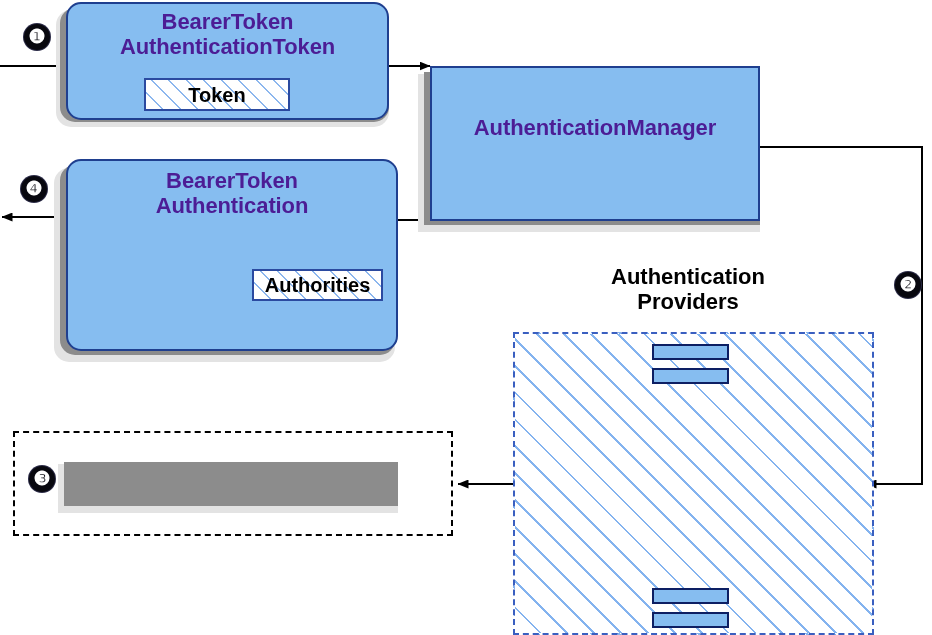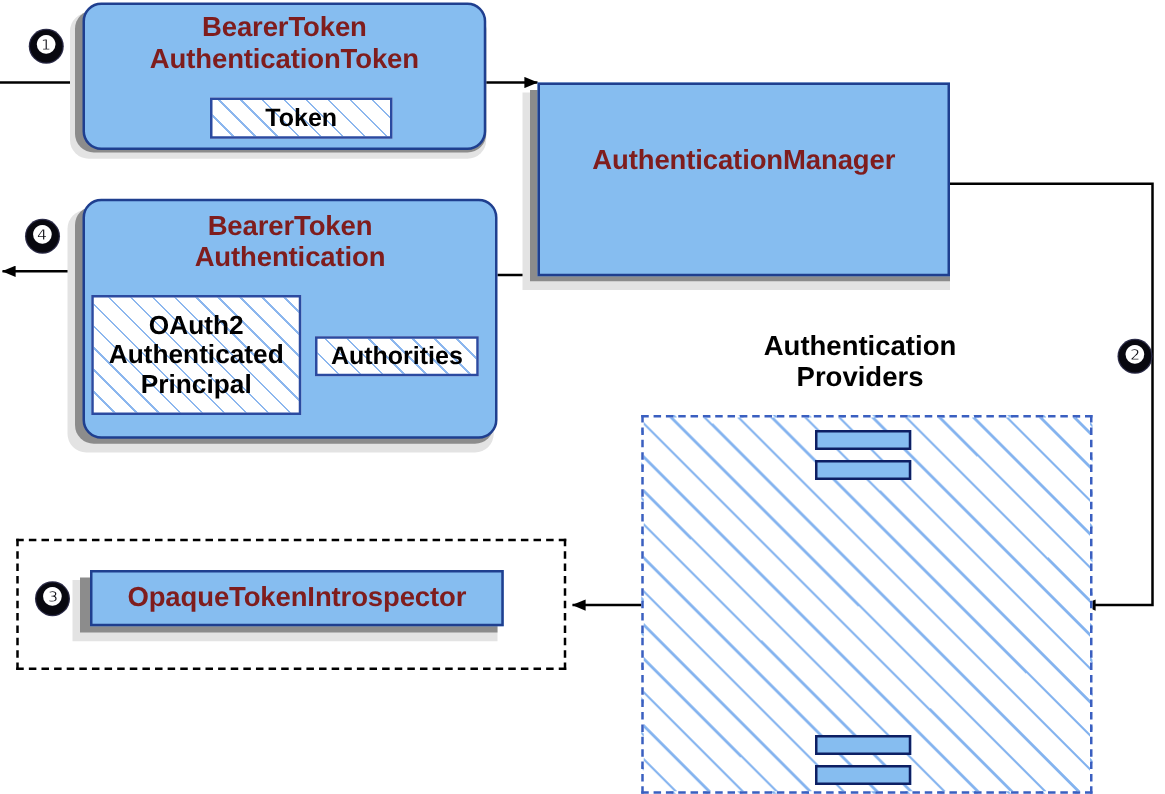--- a/index.html
+++ b/index.html
@@ -24,21 +24,21 @@
     width: 932px; height: 635px;
     pointer-events: none;
   }
 
   
   .node {
     position: absolute;
     box-sizing: border-box;
     background: #86bdf0;
     border: 2px solid #1f3f8f;
-    color: #7f1d1d;
+    color: #4c1d95;
     font-weight: bold;
     display: flex;
     flex-direction: column;
     align-items: center;
     text-align: center;
     z-index: 5;
   }
   .node.rounded { border-radius: 15px; }
   .shadow {
     position: absolute;
@@ -194,45 +194,39 @@
 
   <div class="shadow light" style="left:515px; top:440px; width:345px; height:92px;"></div>
   <div class="shadow" style="left:521px; top:438px; width:339px; height:86px;"></div>
 
   <div class="shadow light rounded" style="left:56px; top:10px; width:333px; height:117px;"></div>
   <div class="shadow rounded" style="left:60px; top:8px; width:329px; height:114px;"></div>
   <div class="node rounded" style="left:66px; top:2px; width:323px; height:118px; padding-top:6px;">
     <div class="node-title" style="font-size:22px;">BearerToken
 AuthenticationToken</div>
   </div>
-  <div class="hatchbox" style="left:168px; top:78px; width:146px; height:33px; font-size:20px;">Token</div>
+  <div class="hatchbox" style="left:144px; top:78px; width:146px; height:33px; font-size:20px;">Token</div>
 
   <div class="shadow light" style="left:418px; top:74px; width:342px; height:158px;"></div>
   <div class="shadow" style="left:424px; top:72px; width:336px; height:153px;"></div>
   <div class="node" style="left:430px; top:66px; width:330px; height:155px; padding-top:16px;">
     <div class="node-title" style="font-size:22px;margin-top:32px;">AuthenticationManager</div>
   </div>
 
   <div class="shadow light rounded" style="left:54px; top:168px; width:341px; height:194px;"></div>
   <div class="shadow rounded" style="left:60px; top:165px; width:335px; height:190px;"></div>
   <div class="node rounded" style="left:66px; top:159px; width:332px; height:192px; padding-top:8px;">
     <div class="node-title" style="font-size:22px;">BearerToken
 Authentication</div>
   </div>
-  <div class="hatchbox" style="left:73px; top:236px; width:168px; height:96px; font-size:21px;">OAuth2
-Authenticated
-Principal</div>
   <div class="hatchbox" style="left:252px; top:269px; width:131px; height:32px; font-size:20px;">Authorities</div>
 
   <div class="group-dashed-black" style="left:13px; top:431px; width:440px; height:105px;"></div>
 
   <div class="shadow light" style="left:58px; top:464px; width:340px; height:49px;"></div>
   <div class="shadow" style="left:64px; top:462px; width:334px; height:44px;"></div>
-  <div class="node" style="left:72px; top:456px; width:331px; height:45px; justify-content:center;">
-    <div class="node-title" style="font-size:22px;">OpaqueTokenIntrospector</div>
-  </div>
 
   <div class="step-marker" style="left:24px; top:24px;">❶</div>
   <div class="step-marker" style="left:895px; top:272px;">❷</div>
   <div class="step-marker" style="left:29px; top:466px;">❸</div>
   <div class="step-marker" style="left:21px; top:176px;">❹</div>
 
 </div>
 
 </body></html>

